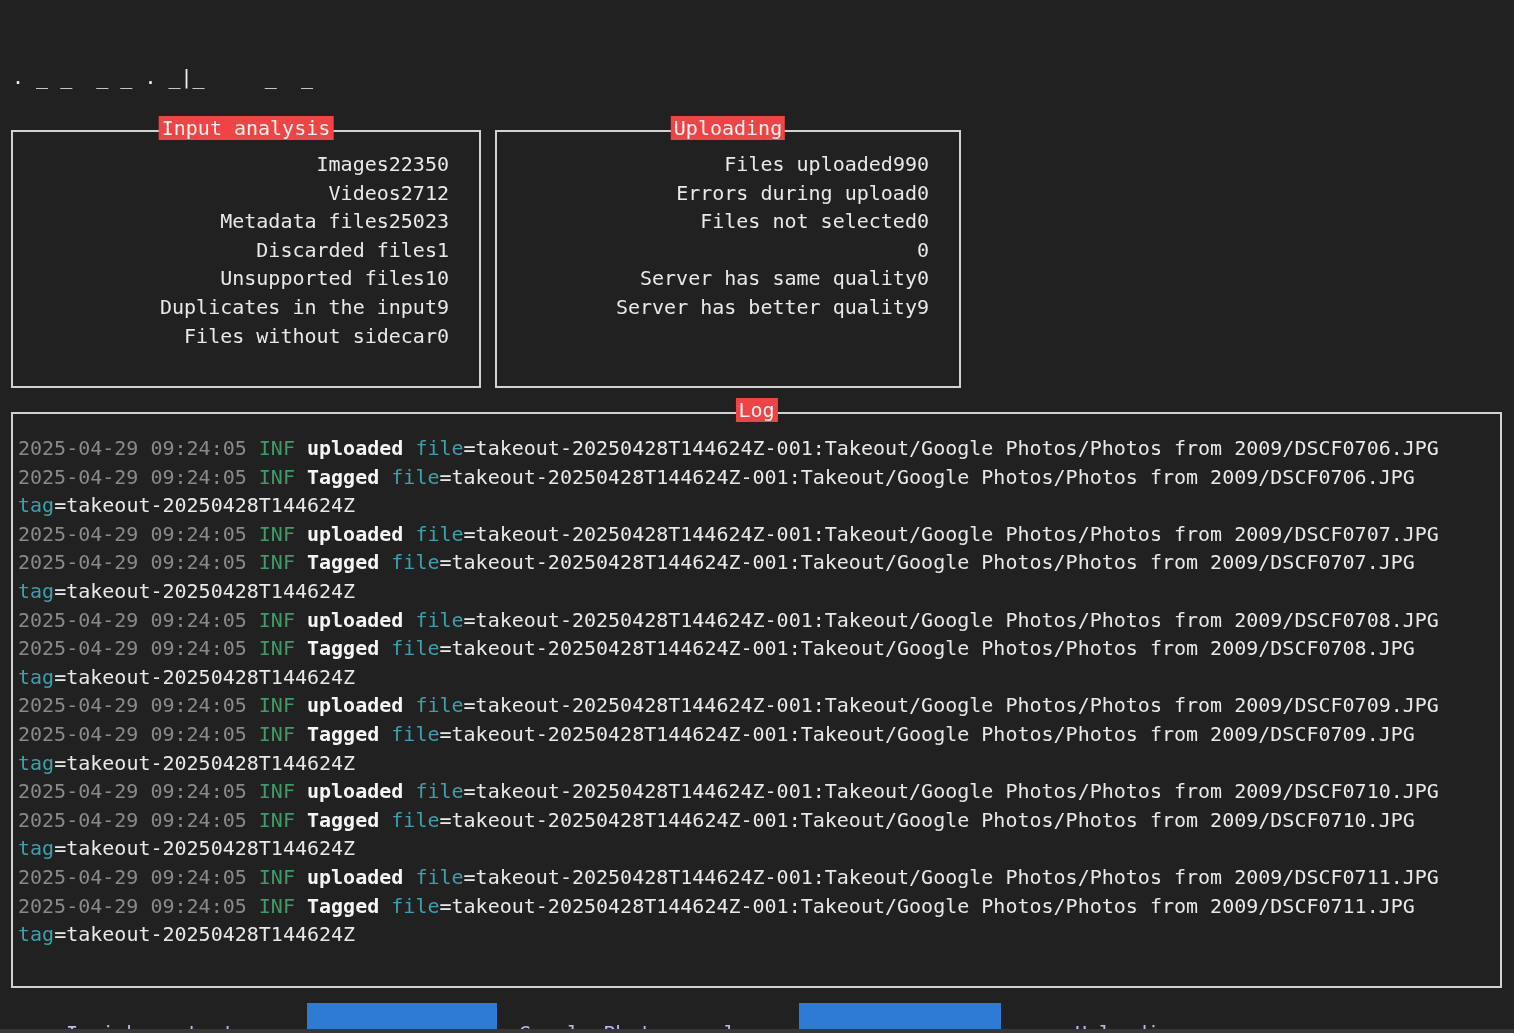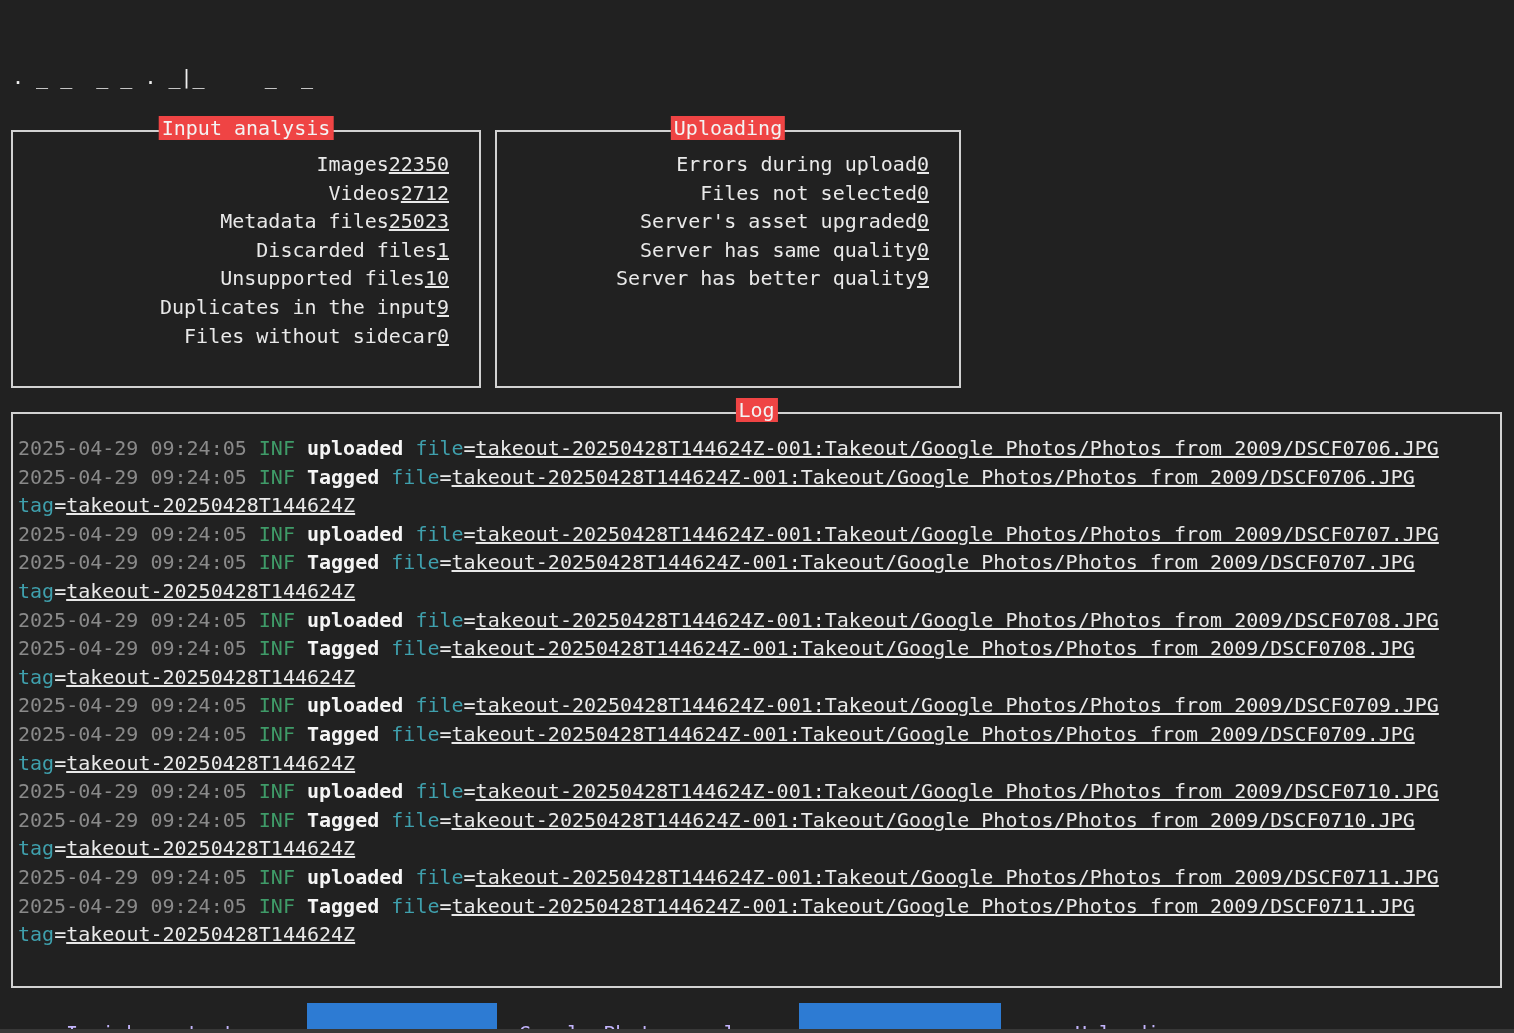--- a/index.html
+++ b/index.html
@@ -29,21 +29,21 @@
   .row .lbl { white-space:pre; }
   .row .val { white-space:pre; }
 
   .log-lines { padding:20px 8px 0 5px; }
   .log-line { height:28.6px; line-height:28.6px; white-space:pre; overflow:hidden; }
   .ts  { color:#8a8a8a; }
   .lvl { color:#3f9b68; }
   .act { color:#f5f5f5; font-weight:bold; }
   .key { color:#3fa0ad; }
   .eq  { color:#e9e9e9; }
-  .val { color:#e9e9e9;text-decoration:underline; }
+  .val { color:#e9e9e9; }
 
   .statusbar { position:absolute; left:0; top:1002px; width:1514px; height:31px; }
   .sb-label { position:absolute; top:0; height:31px; line-height:31px; white-space:pre; color:#c4b5fd;margin-top:16px; }
   .sb-bar {
     position:absolute; top:1px; height:28px; line-height:28px;
     text-align:center; color:#ffffff; white-space:pre;
   }
   .sb-bar.filled { background:#2d7bd3; }
   .sb-bar.empty  { background:transparent; color:#eaeaea; }
 
@@ -91,29 +91,32 @@
           <span class="lbl">Files without sidecar</span>
           <span class="val">0</span>
         </div>
       </div>
   </div>
 
   <div class="panel" style="left:495px; top:130px; width:466px; height:258px;">
     <span class="panel-title">Uploading</span>
     <div class="rows">
         <div class="row">
+          <span class="lbl">Files uploaded</span>
+          <span class="val">990</span>
+        </div>
+        <div class="row">
           <span class="lbl">Errors during upload</span>
           <span class="val">0</span>
         </div>
         <div class="row">
           <span class="lbl">Files not selected</span>
           <span class="val">0</span>
         </div>
         <div class="row">
-          <span class="lbl">Server's asset upgraded</span>
           <span class="val">0</span>
         </div>
         <div class="row">
           <span class="lbl">Server has same quality</span>
           <span class="val">0</span>
         </div>
         <div class="row">
           <span class="lbl">Server has better quality</span>
           <span class="val">9</span>
         </div>

